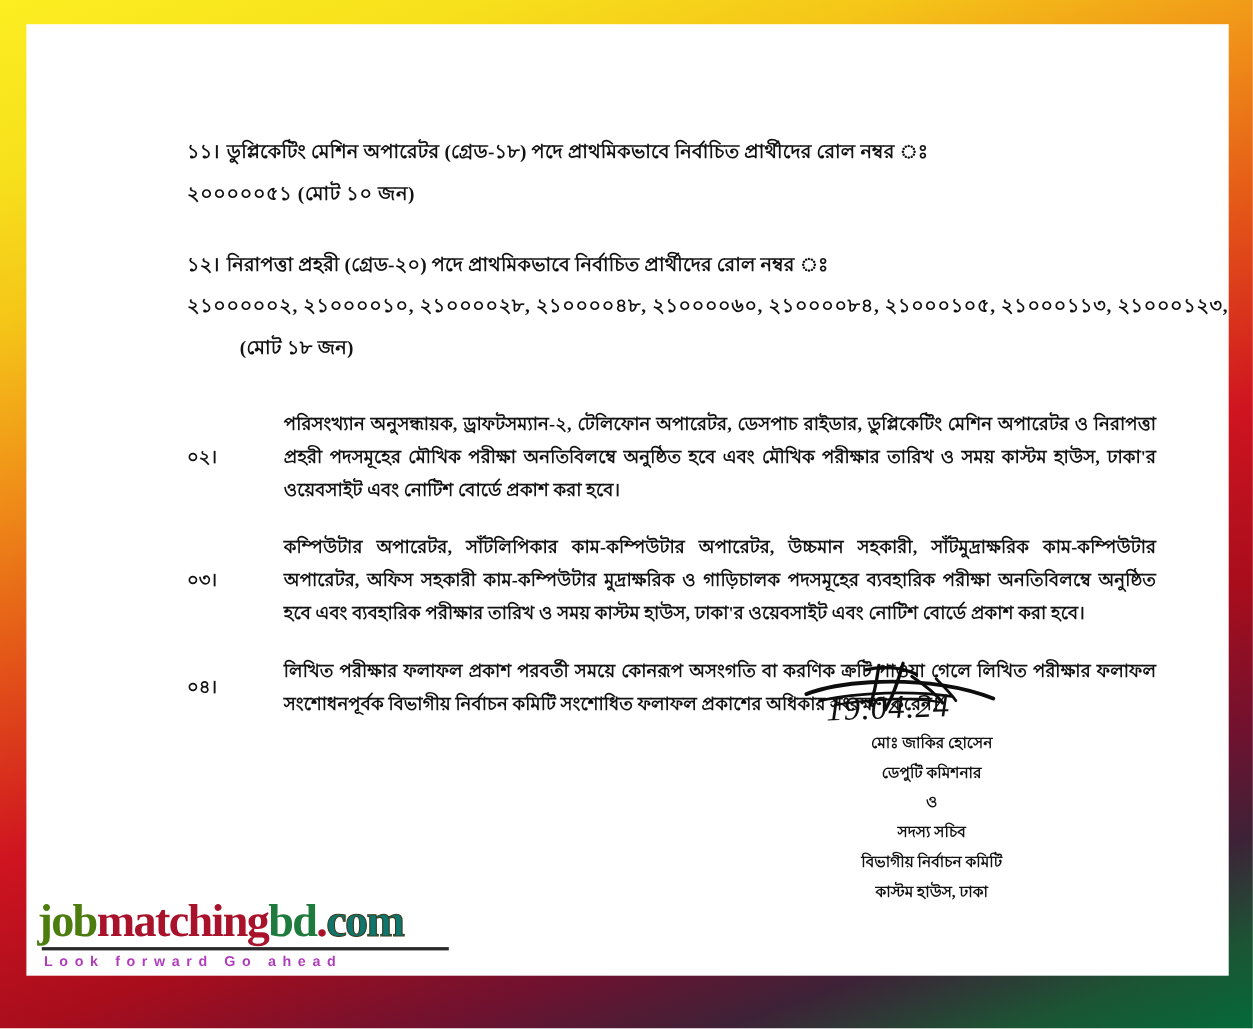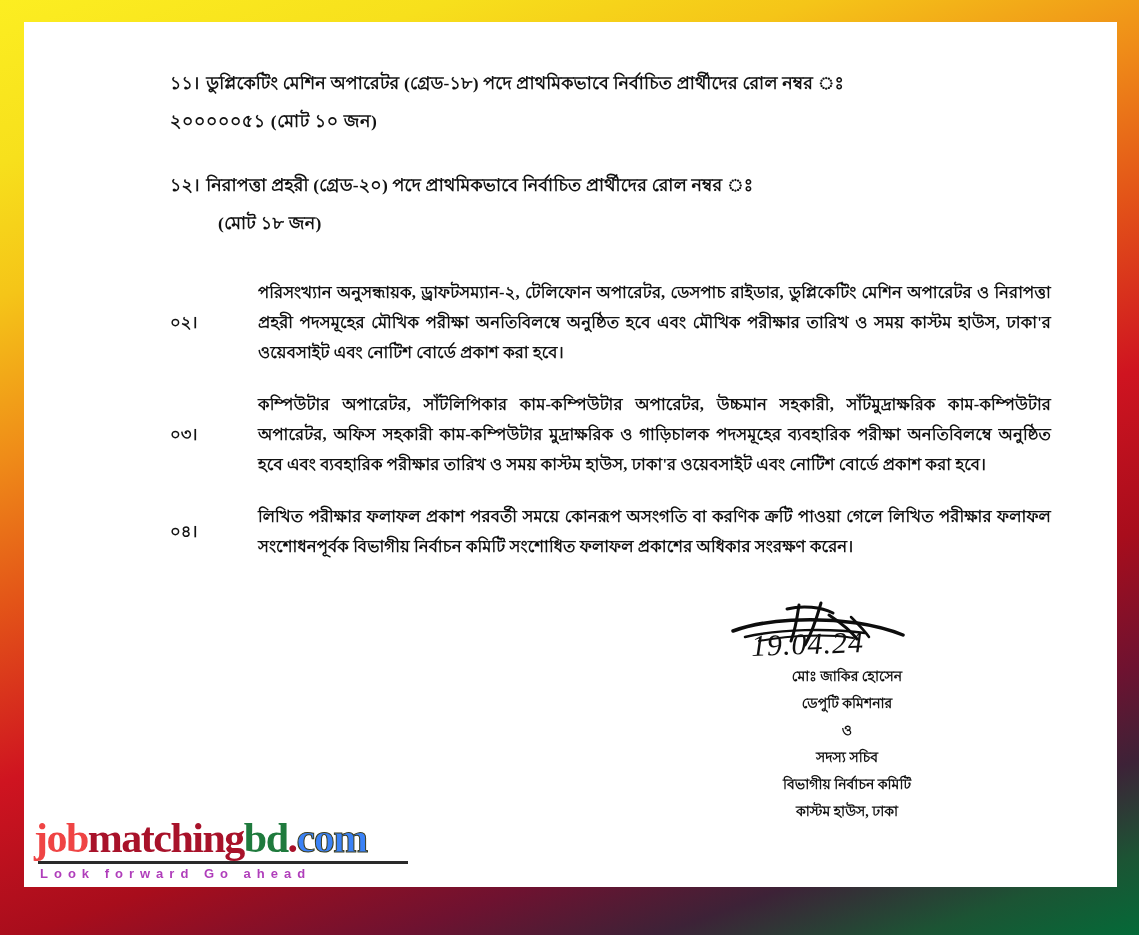--- a/index.html
+++ b/index.html
@@ -41,21 +41,21 @@
     top: 22px;
     right: 22px;
     bottom: 48px;
     background: #ffffff;
   }
 
   
   #doc {
     position: absolute;
     left: 0; top: 0; right: 0; bottom: 0;
-    padding: 42px 66px 0 146px;
+    padding: 97px 66px 0 146px;
   }
 
   .bn {
     font-family: "Liberation Serif", "DejaVu Serif", serif;
     color: #121212;
     font-weight: 700;
   }
 
   
   .roll-section { margin-bottom: 26px; }
@@ -148,25 +148,25 @@
     width: 420px;
   }
   #logo-text {
     font-family: "Liberation Serif", "DejaVu Serif", serif;
     font-weight: 700;
     font-size: 42px;
     line-height: 44px;
     letter-spacing: -1.5px;
     white-space: nowrap;
   }
-  #logo-text .s-job     { color: #ef4444; }
+  #logo-text .s-job     { color: #4d7c0f; }
   #logo-text .s-matching{ color: #a8122a; }
   #logo-text .s-bd      { color: #1f7a3d; }
   #logo-text .s-dot     { color: #a8122a; }
-  #logo-text .s-com     { color: #3b82f6; -webkit-text-stroke: 1px #3a3a1a; }
+  #logo-text .s-com     { color: #0f766e; -webkit-text-stroke: 1px #3a3a1a; }
   #logo-rule {
     height: 3px;
     background: #2a2a2a;
     width: 370px;
     margin: 1px 0 2px 4px;
   }
   #logo-tag {
     font-family: "Liberation Sans", "DejaVu Sans", sans-serif;
     font-size: 13px;
     font-weight: 700;
@@ -191,20 +191,21 @@
           <span>ডুপ্লিকেটিং মেশিন অপারেটর (গ্রেড-১৮) পদে প্রাথমিকভাবে নির্বাচিত প্রার্থীদের রোল নম্বর ঃ</span>
         </div>
         <div class="bn roll-line">২০০০০০৫১ (মোট ১০ জন)</div>
       </div>
 
       <div class="roll-section">
         <div class="bn roll-heading">
           <span class="sec-no">১২।</span>
           <span>নিরাপত্তা প্রহরী (গ্রেড-২০) পদে প্রাথমিকভাবে নির্বাচিত প্রার্থীদের রোল নম্বর ঃ</span>
         </div>
+        <div class="bn roll-line">২১০০০০০২, ২১০০০০১০, ২১০০০০২৮, ২১০০০০৪৮, ২১০০০০৬০, ২১০০০০৮৪, ২১০০০১০৫, ২১০০০১১৩, ২১০০০১২৩,</div>
         <div class="bn roll-total">(মোট ১৮ জন)</div>
       </div>
 
       <div class="clauses">
 
         <div class="clause">
           <div class="bn clause-no">০২।</div>
           <div class="bn clause-body">পরিসংখ্যান অনুসন্ধায়ক, ড্রাফটসম্যান-২, টেলিফোন অপারেটর, ডেসপাচ রাইডার, ডুপ্লিকেটিং মেশিন অপারেটর ও নিরাপত্তা প্রহরী পদসমূহের মৌখিক পরীক্ষা অনতিবিলম্বে অনুষ্ঠিত হবে এবং মৌখিক পরীক্ষার তারিখ ও সময় কাস্টম হাউস, ঢাকা'র ওয়েবসাইট এবং নোটিশ বোর্ডে প্রকাশ করা হবে।</div>
         </div>
 

